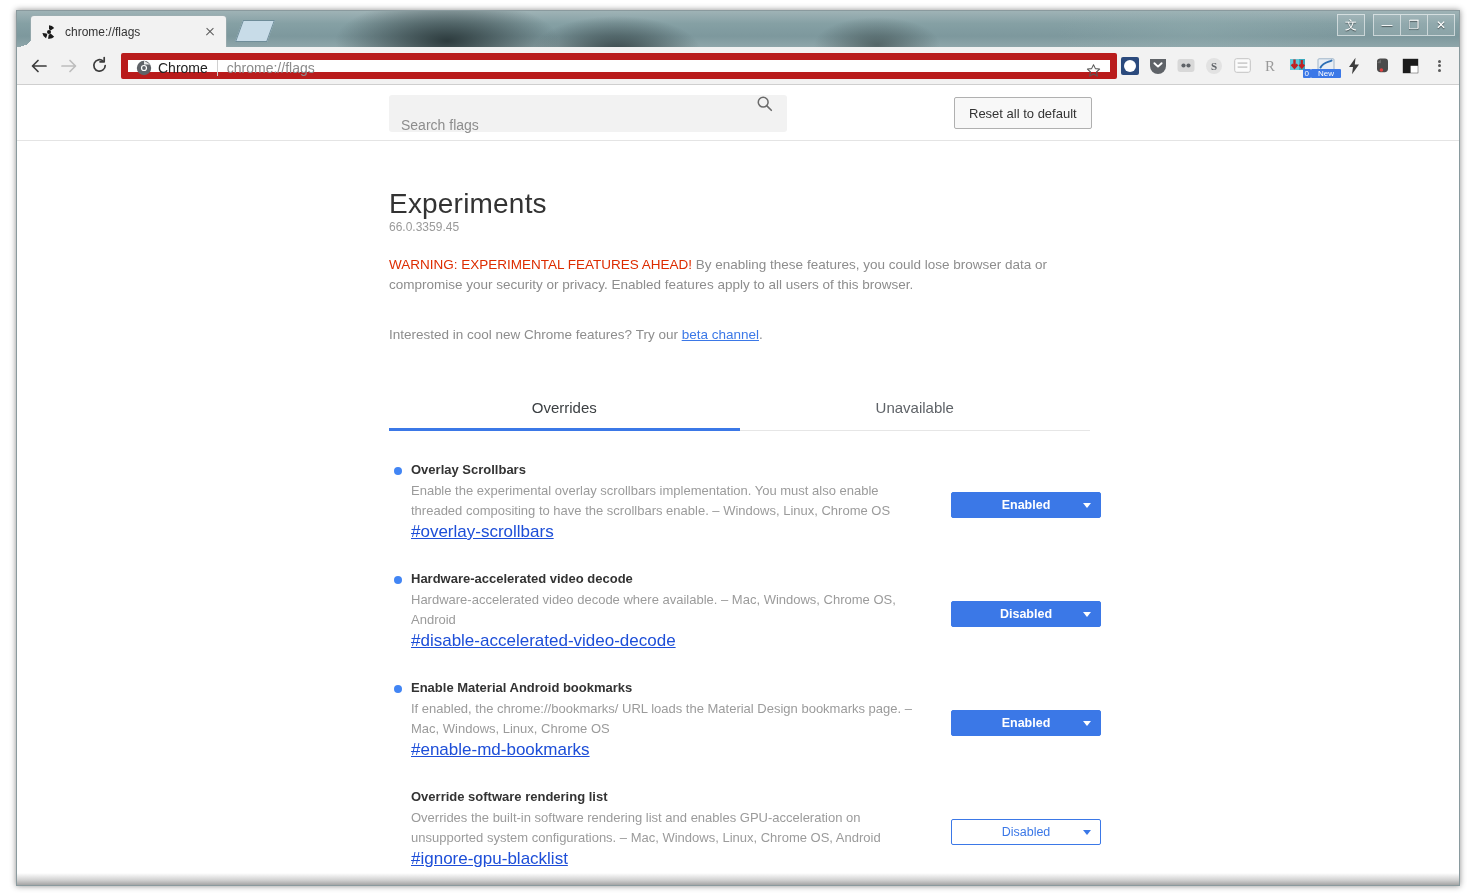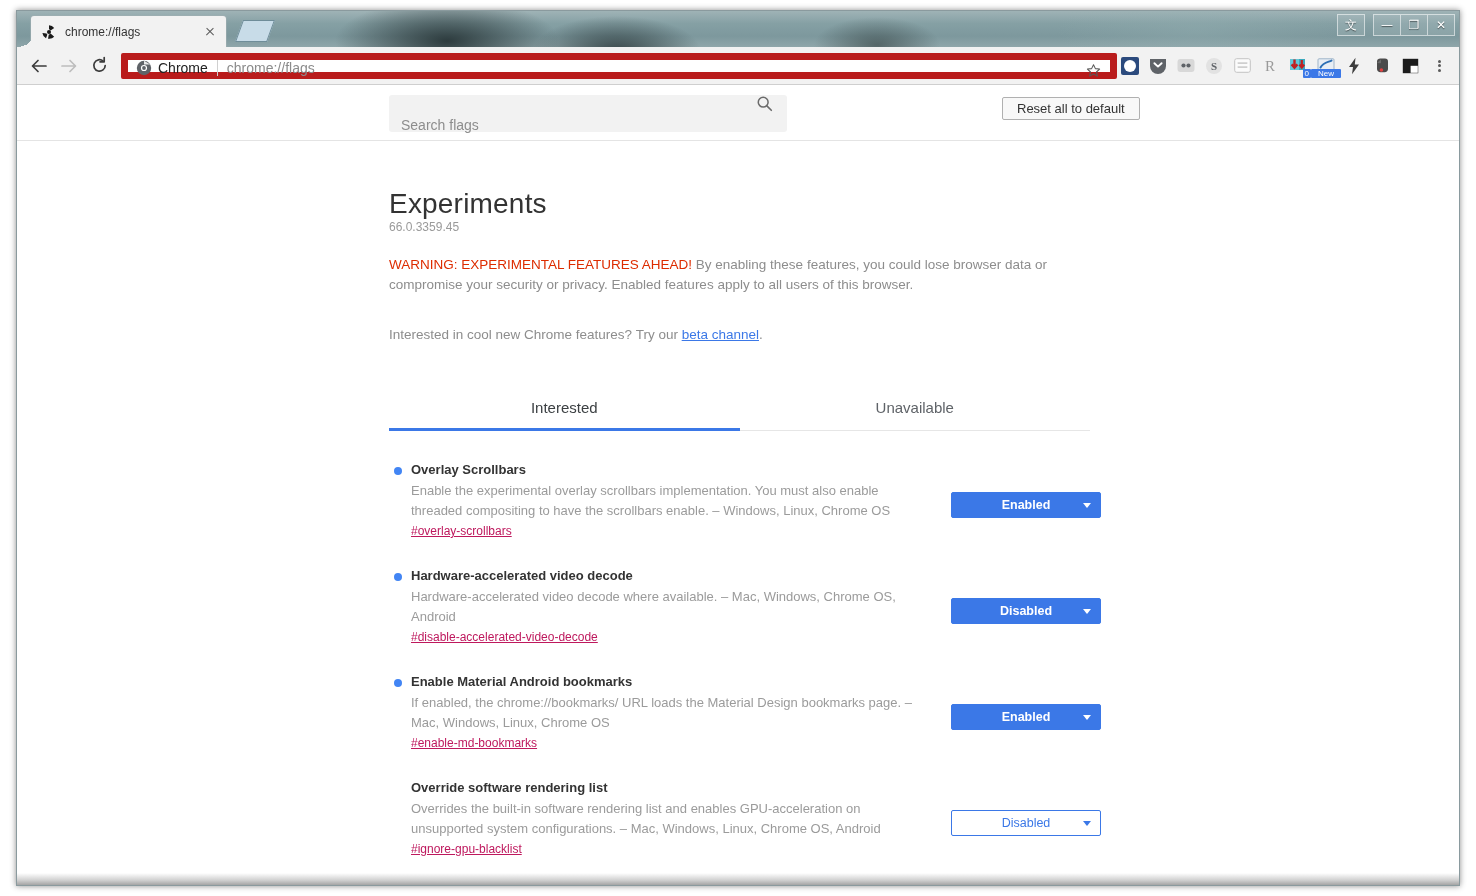--- a/index.html
+++ b/index.html
@@ -225,30 +225,29 @@
     font-size: 14px;
     color: #333;
     width: 100%;
     margin-left: 11px;
   }
   #search-input::placeholder { color: #8d8d8d; }
   #reset-button {
     position: absolute;
     left: 937px;
     top: 12px;
-    height: 23px;
+    height: 32px;
     padding: 0 14px;
     background: #f8f8f8;
     border: 1px solid #b0b0b0;
     border-radius: 2px;
     font-family: "Liberation Sans", sans-serif;
     font-size: 13px;
     color: #333333;
     cursor: pointer;
-    margin-left: 48px;
   }
 
   #content-col {
     position: absolute;
     left: 372px;
     top: 55px;
     width: 701px;
   }
 
   #title-row {
@@ -327,22 +326,22 @@
     color: #333333;
     line-height: 17px;
   }
   .flag-desc {
     font-size: 13px;
     color: #9b9b9b;
     line-height: 20px;
     margin-top: 3px;
   }
   .flag-id {
-    font-size: 12px;
-    color: #be185d;
+    font-size: 17px;
+    color: #1d4ed8;
     text-decoration: underline;
     display: inline-block;
     margin-top: 1px;
   }
   .flag-select-wrap {
     flex: 0 0 150px;
     width: 150px;
     margin-left: 22px;
     display: flex;
     align-items: flex-start;
@@ -582,21 +581,21 @@
 
       <p id="warn-para">
         <span id="warn-strong">WARNING: EXPERIMENTAL FEATURES AHEAD!</span><span> By enabling these features, you could lose browser data or compromise your security or privacy. Enabled features apply to all users of this browser.</span>
       </p>
 
       <p id="beta-para">
         <span>Interested in cool new Chrome features? Try our </span><a id="beta-link" href="#">beta channel</a><span>.</span>
       </p>
 
       <div id="tabs">
-        <div class="tab-item active">Interested</div>
+        <div class="tab-item active">Overrides</div>
         <div class="tab-item">Unavailable</div>
         <div id="tab-underline"></div>
       </div>
 
       <div id="flags-list">
 
         <div class="flag-row">
           <div class="flag-info">
             <span class="flag-dot"></span>
             <div class="flag-name">Overlay Scrollbars</div>

